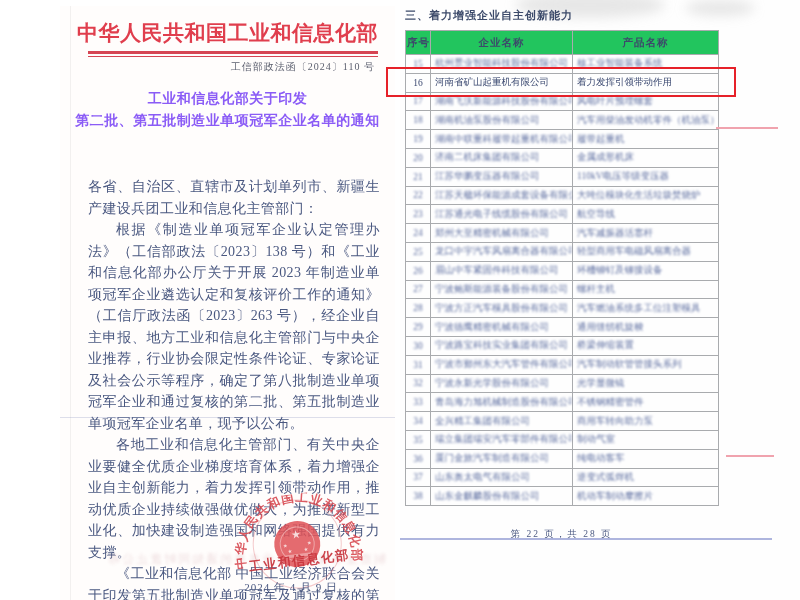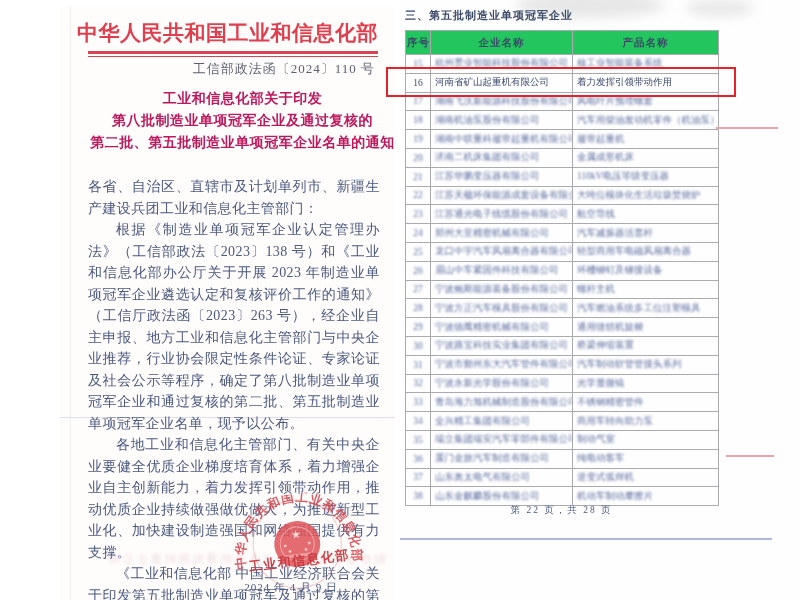--- a/index.html
+++ b/index.html
@@ -5,23 +5,23 @@
   html,body{margin:0;padding:0;background:#e9e9e9;}
   #canvas{position:relative;width:800px;height:600px;background:#ffffff;overflow:hidden;
           font-family:"Liberation Serif","DejaVu Serif",serif;}
   
   .left-page{position:absolute;left:60px;top:0;width:335px;height:600px;background:#fffdfc;margin-top:6px;}
   .left-page::before{content:"";position:absolute;left:10px;top:0;bottom:0;width:1px;background:rgba(0,0,0,0.05);}
   .masthead{position:absolute;top:13px;left:0;width:100%;text-align:center;
             font-size:21px;font-weight:bold;color:#e03e4d;letter-spacing:0.5px;}
   .rule-thick{position:absolute;top:45px;left:28px;width:290px;height:2.5px;background:#d64553;}
   .rule-thin{position:absolute;top:50px;left:28px;width:290px;height:1px;background:#d64553;}
-  .doc-number{position:absolute;top:54px;right:20px;font-size:13px;color:#5b5f6e;letter-spacing:1px;}
-  .title-block{position:absolute;top:82px;left:15px;width:100%;text-align:center;
-               font-size:14px;font-weight:bold;color:#be185d;line-height:22px;letter-spacing:0.5px;}
+  .doc-number{position:absolute;top:54px;right:20px;font-size:10px;color:#5b5f6e;letter-spacing:1px;}
+  .title-block{position:absolute;top:82px;left:0;width:100%;text-align:center;
+               font-size:14px;font-weight:bold;color:#8b5cf6;line-height:22px;letter-spacing:0.5px;}
   .body-block{position:absolute;top:170px;left:28px;width:292px;font-size:14px;color:#4a5880;
               line-height:21.5px;text-align:justify;letter-spacing:0.4px;}
   .body-block p{margin:0;}
   .body-block p.indent{text-indent:2em;}
   .fold-line{position:absolute;top:411px;left:0;width:335px;height:1px;background:rgba(120,130,180,0.25);}
   .ghost-strip{position:absolute;top:545px;left:6px;width:320px;overflow:hidden;white-space:nowrap;
                transform:scaleX(-1);filter:blur(1.6px);opacity:0.22;color:#b36a74;font-size:12px;letter-spacing:2px;}
   .seal{position:absolute;top:488px;left:172px;width:130px;height:96px;transform:rotate(-7deg);}
   .seal-label{position:absolute;top:58px;left:0;width:130px;text-align:center;font-size:13px;
               font-weight:bold;color:#c8343c;letter-spacing:1.5px;opacity:0.92;}
@@ -36,41 +36,40 @@
   table.champ{position:absolute;top:30px;left:5px;width:313px;border-collapse:collapse;table-layout:fixed;}
   table.champ th,table.champ td{border:1px solid #a9abae;overflow:hidden;white-space:nowrap;}
   table.champ th{height:21px;font-size:10.5px;font-weight:bold;color:#3c4a6a;text-align:center;letter-spacing:1px;background:#22c55e;}
   table.champ td{height:17.8px;font-size:9.5px;color:#42507a;padding:0 0 0 4px;text-align:left;}
   table.champ td:first-child{text-align:center;padding:0;}
   col.c-no{width:25px;} col.c-company{width:142px;} col.c-product{width:146px;}
   tr.blurred td{filter:blur(1.15px);color:#5c6da0;}
   tr.hl td{color:#3a4870;margin-left:7px;}
   .highlight-box{position:absolute;top:67px;left:-14px;width:346px;height:26px;
                  border:2.5px solid #e62129;background:transparent;z-index:5;}
-  .page-footer{position:absolute;top:504px;left:5px;width:313px;text-align:center;
+  .page-footer{position:absolute;top:528px;left:5px;width:313px;text-align:center;
                font-size:9.5px;color:#4a5880;letter-spacing:2px;}
   .scan-line-blue{position:absolute;top:538px;left:0;width:372px;height:1.5px;background:#9aa2d6;opacity:0.8;}
   .artifact-pink{position:absolute;height:1.5px;background:#f0a3ae;}
   .artifact-pink.a1{top:127px;left:316px;width:62px;}
   .artifact-pink.a2{top:455px;left:326px;width:48px;}
 </style>
 </head>
 <body>
 
 <div id="canvas">
 
   <div class="left-page">
     <div class="masthead">中华人民共和国工业和信息化部</div>
     <div class="rule-thick"></div>
     <div class="rule-thin"></div>
     <div class="doc-number">工信部政法函〔2024〕110 号</div>
 
     <div class="title-block">
       <div>工业和信息化部关于印发</div>
-      <div>第八批制造业单项冠军企业及通过复核的</div>
       <div>第二批、第五批制造业单项冠军企业名单的通知</div>
     </div>
 
     <div class="body-block">
       <p>各省、自治区、直辖市及计划单列市、新疆生产建设兵团工业和信息化主管部门：</p>
       <p class="indent">根据《制造业单项冠军企业认定管理办法》（工信部政法〔2023〕138 号）和《工业和信息化部办公厅关于开展 2023 年制造业单项冠军企业遴选认定和复核评价工作的通知》（工信厅政法函〔2023〕263 号），经企业自主申报、地方工业和信息化主管部门与中央企业推荐，行业协会限定性条件论证、专家论证及社会公示等程序，确定了第八批制造业单项冠军企业和通过复核的第二批、第五批制造业单项冠军企业名单，现予以公布。</p>
       <p class="indent">各地工业和信息化主管部门、有关中央企业要健全优质企业梯度培育体系，着力增强企业自主创新能力，着力发挥引领带动作用，推动优质企业持续做强做优做大，为推进新型工业化、加快建设制造强国和网络强国提供有力支撑。</p>
       <p class="indent">《工业和信息化部 中国工业经济联合会关于印发第五批制造业单项冠军及通过复核的第二批制造业单项冠军企业（产品）名单的通知》（工信部联政法函〔2022〕351 号）同时废止。</p>
     </div>
 
@@ -98,21 +97,21 @@
       <div class="seal-label">工业和信息化部</div>
     </div>
 
     <div class="sign-date">2024 年 4 月 9 日</div>
   </div>
 
   <div class="right-page">
     <div class="smudge s1"></div>
     <div class="smudge s2"></div>
 
-    <div class="section-title">三、第五批制造业单项冠军企业</div>
+    <div class="section-title">三、着力增强企业自主创新能力</div>
 
     <table class="champ">
       <colgroup>
           <col class="c-no">
           <col class="c-company">
           <col class="c-product">
         </colgroup>
       <thead>
         <tr>
           <th>序号</th>

